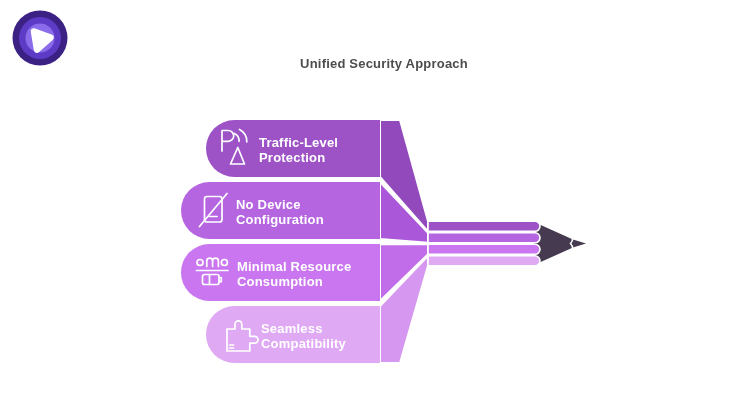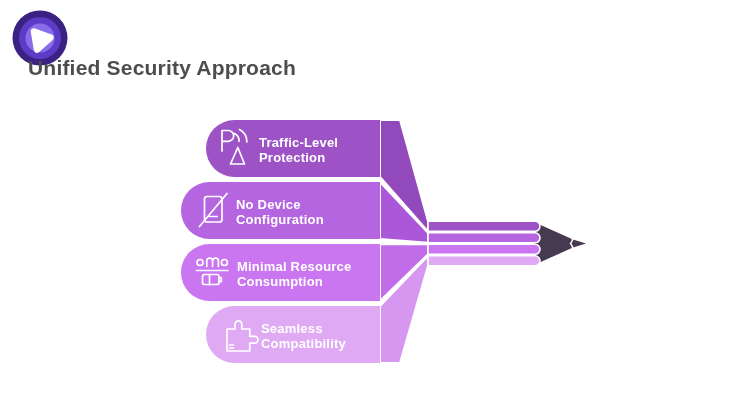--- a/index.html
+++ b/index.html
@@ -2,22 +2,22 @@
 <html><head>
 <meta charset="utf-8">
 <style>
   html,body{margin:0;padding:0;background:#fff;}
   .stage{
     position:relative;width:740px;height:420px;background:#ffffff;overflow:hidden;
     font-family:"Liberation Sans",sans-serif;
   }
   .logo{position:absolute;left:11px;top:9px;}
   .title{
-    position:absolute;top:56px;left:28px;right:0;text-align:left;
-    font-size:21px;font-weight:bold;color:#4d4d4f;letter-spacing:.2px;
+    position:absolute;top:56px;left:28px;right:0;text-align:center;
+    font-size:13px;font-weight:bold;color:#4d4d4f;letter-spacing:.2px;
   }
   .diagram{position:absolute;left:0;top:0;}
   .diagram text{
     fill:#ffffff;font-family:"Liberation Sans",sans-serif;
     font-size:13px;font-weight:bold;letter-spacing:.2px;
   }
   .icon-stroke{fill:none;stroke:#ffffff;stroke-width:1.7;stroke-linecap:round;stroke-linejoin:round;}
   .seam{fill:none;stroke:#ffffff;stroke-width:1.5;}
 </style>
 </head>

